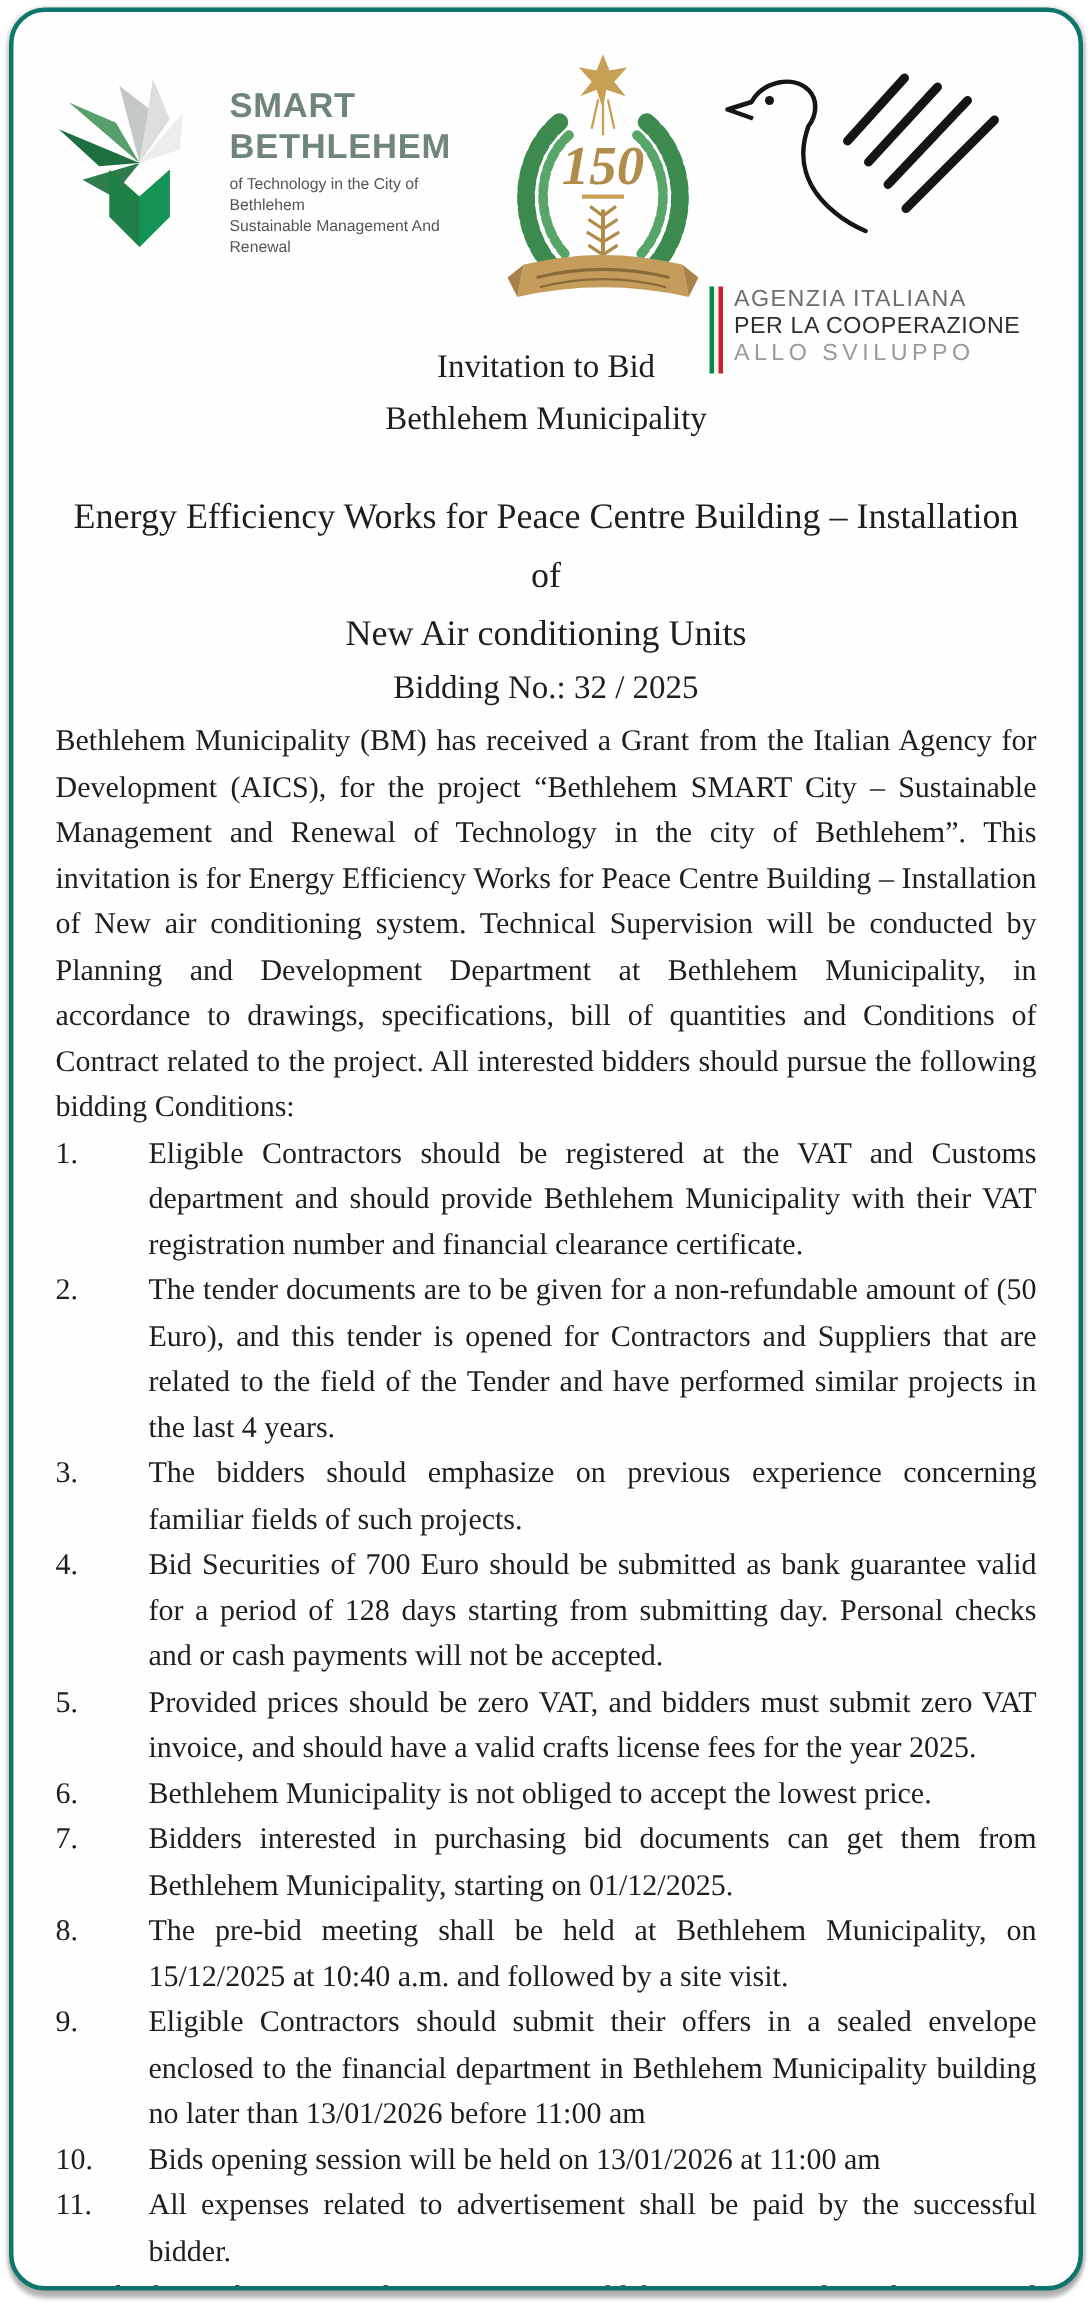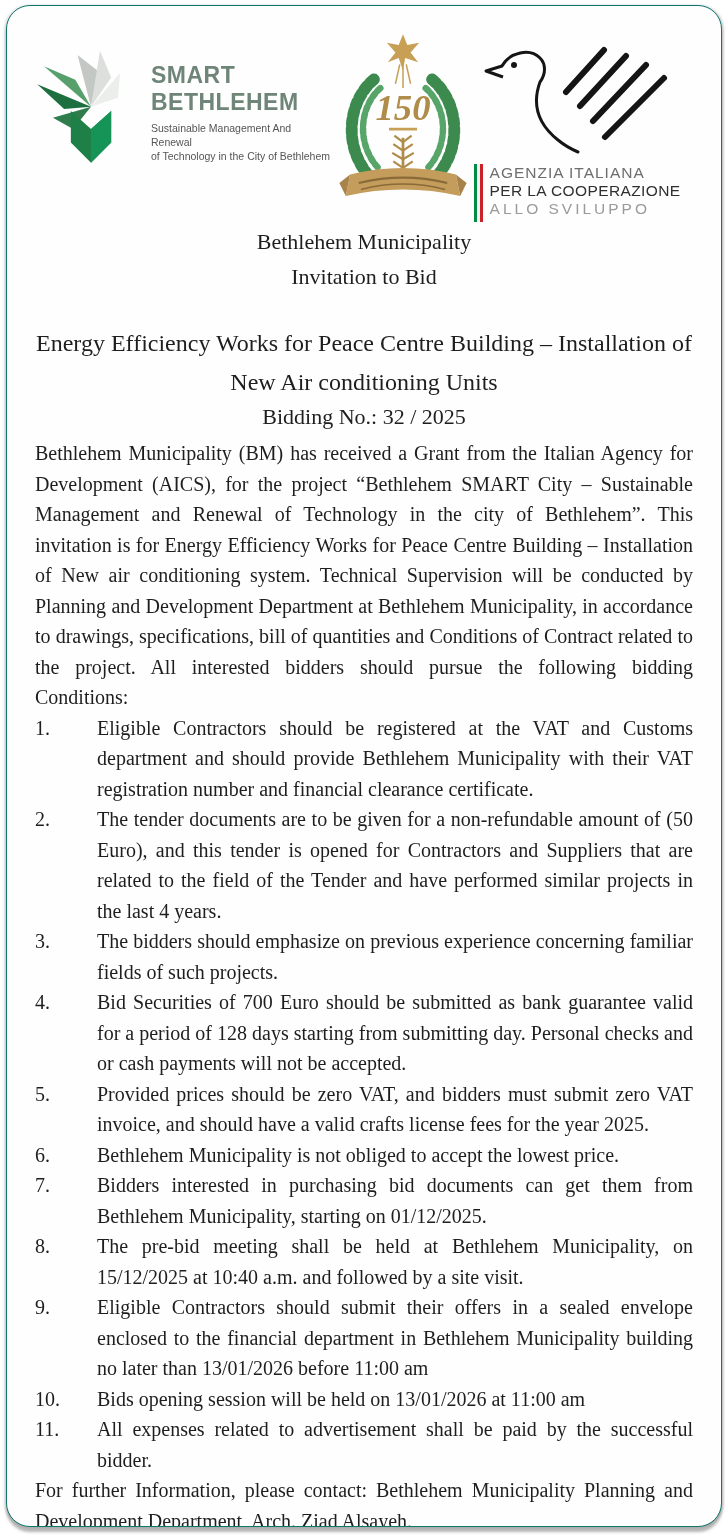--- a/index.html
+++ b/index.html
@@ -5,35 +5,35 @@
   html, body { margin:0; padding:0; }
   body {
     width:728px; height:1540px; position:relative;
     background:#ffffff;
     font-family:"Liberation Serif", serif;
     color:#1e1e1e;
   }
   .page {
     position:absolute; left:6px; top:5px; width:716px; height:1522px;
     box-sizing:border-box;
-    border:1px solid #0f766e; border-radius:24px;
+    border:3px solid #0f766e; border-radius:24px;
     box-shadow:0 5px 3px rgba(120,120,120,.55), 2px 0 2px rgba(150,150,150,.35), -2px 0 2px rgba(170,170,170,.3);
     background:#fefefe;
     padding:26px 28px 0 28px;
     overflow:hidden;
   }
   
   .header { display:flex; justify-content:space-between; align-items:flex-start; height:178px; margin-bottom:14px; }
   .logo-smart { display:flex; align-items:center; width:300px; margin-top:16px; }
   .smart-text { margin-left:4px; font-family:"Liberation Sans", sans-serif; }
   .smart-title { font-size:23px; font-weight:bold; color:#6f8578; letter-spacing:.5px; }
   .smart-sub { font-size:10.5px; color:#555; margin-top:5px; line-height:14px; }
   .logo-emblem { width:142px; text-align:left; margin-top:0px; }
   .logo-aics { width:222px; font-family:"Liberation Sans", sans-serif; margin-top:8px; }
-  .aics-rows { display:flex; margin-top:0; }
+  .aics-rows { display:flex; margin-top:24px; }
   .aics-bar { width:9px; margin-right:7px; display:flex; }
   .aics-bar i { display:block; width:3px; height:58px; }
   .aics-lines { line-height:18px; }
   .aics-l1 { font-size:15.5px; color:#6d6d6d; letter-spacing:1px; }
   .aics-l2 { font-size:15.5px; color:#2f2f2f; font-weight:normal; letter-spacing:.4px; }
   .aics-l3 { font-size:15.5px; color:#9a9a9a; letter-spacing:3px; }
   
   .center { text-align:center; }
   .title-block { font-size:22px; line-height:35px; margin-top:6px; }
   .subject { font-size:24px; font-weight:normal; line-height:39px; margin-top:30px; }
@@ -60,22 +60,22 @@
           <polygon points="50,52 8,16 36,28" fill="#57a06b"></polygon>
           <polygon points="50,52 2,32 26,54" fill="#1d6f3f"></polygon>
           <polygon points="50,52 16,62 34,72" fill="#2f7d4c"></polygon>
           <path d="M32,56 L50,72 L68,56 L68,84 L50,102 L32,84 Z" fill="#1e8046"></path>
           <path d="M50,72 L68,56 L68,84 L50,102 Z" fill="#169457"></path>
         </svg>
       </span>
       <span class="smart-text">
         <span class="smart-title" style="display:block">SMART BETHLEHEM</span>
         <span class="smart-sub" style="display:block">
+          <span style="display:block">of Technology in the City of Bethlehem</span>
           <span style="display:block">Sustainable Management And Renewal</span>
-          <span style="display:block">of Technology in the City of Bethlehem</span>
         </span>
       </span>
     </div>
 
     <div class="logo-emblem">
       <svg width="142" height="178" viewBox="0 0 130 165">
 
         <polygon points="65,2 69,12 80,10 72,19 79,28 67,24 65,36 61,24 51,28 58,19 50,10 61,12" fill="#c7a055"></polygon>
         <line x1="62" y1="30" x2="58" y2="48" stroke="#c7a055" stroke-width="1.4"></line>
         <line x1="65" y1="32" x2="65" y2="52" stroke="#c7a055" stroke-width="1.4"></line>
@@ -123,22 +123,22 @@
         <span class="aics-lines">
           <span class="aics-l1" style="display:block">AGENZIA ITALIANA</span>
           <span class="aics-l2" style="display:block">PER LA COOPERAZIONE</span>
           <span class="aics-l3" style="display:block">ALLO SVILUPPO</span>
         </span>
       </span>
     </div>
   </div>
 
   <div class="title-block center">
+    <div>Invitation to Bid</div>
     <div>Bethlehem Municipality</div>
-    <div>Invitation to Bid</div>
   </div>
 
   <div class="subject center">
     <div>Energy Efficiency Works for Peace Centre Building – Installation of</div>
     <div>New Air conditioning Units</div>
   </div>
 
   <div class="bidding-no center">Bidding No.: 32 / 2025</div>
 
   <div class="para">Bethlehem Municipality (BM) has received a Grant from the Italian Agency for Development (AICS), for the project “Bethlehem SMART City – Sustainable Management and Renewal of Technology in the city of Bethlehem”. This invitation is for Energy Efficiency Works for Peace Centre Building – Installation of New air conditioning system. Technical Supervision will be conducted by Planning and Development Department at Bethlehem Municipality, in accordance to drawings, specifications, bill of quantities and Conditions of Contract related to the project. All interested bidders should pursue the following bidding Conditions:</div>

